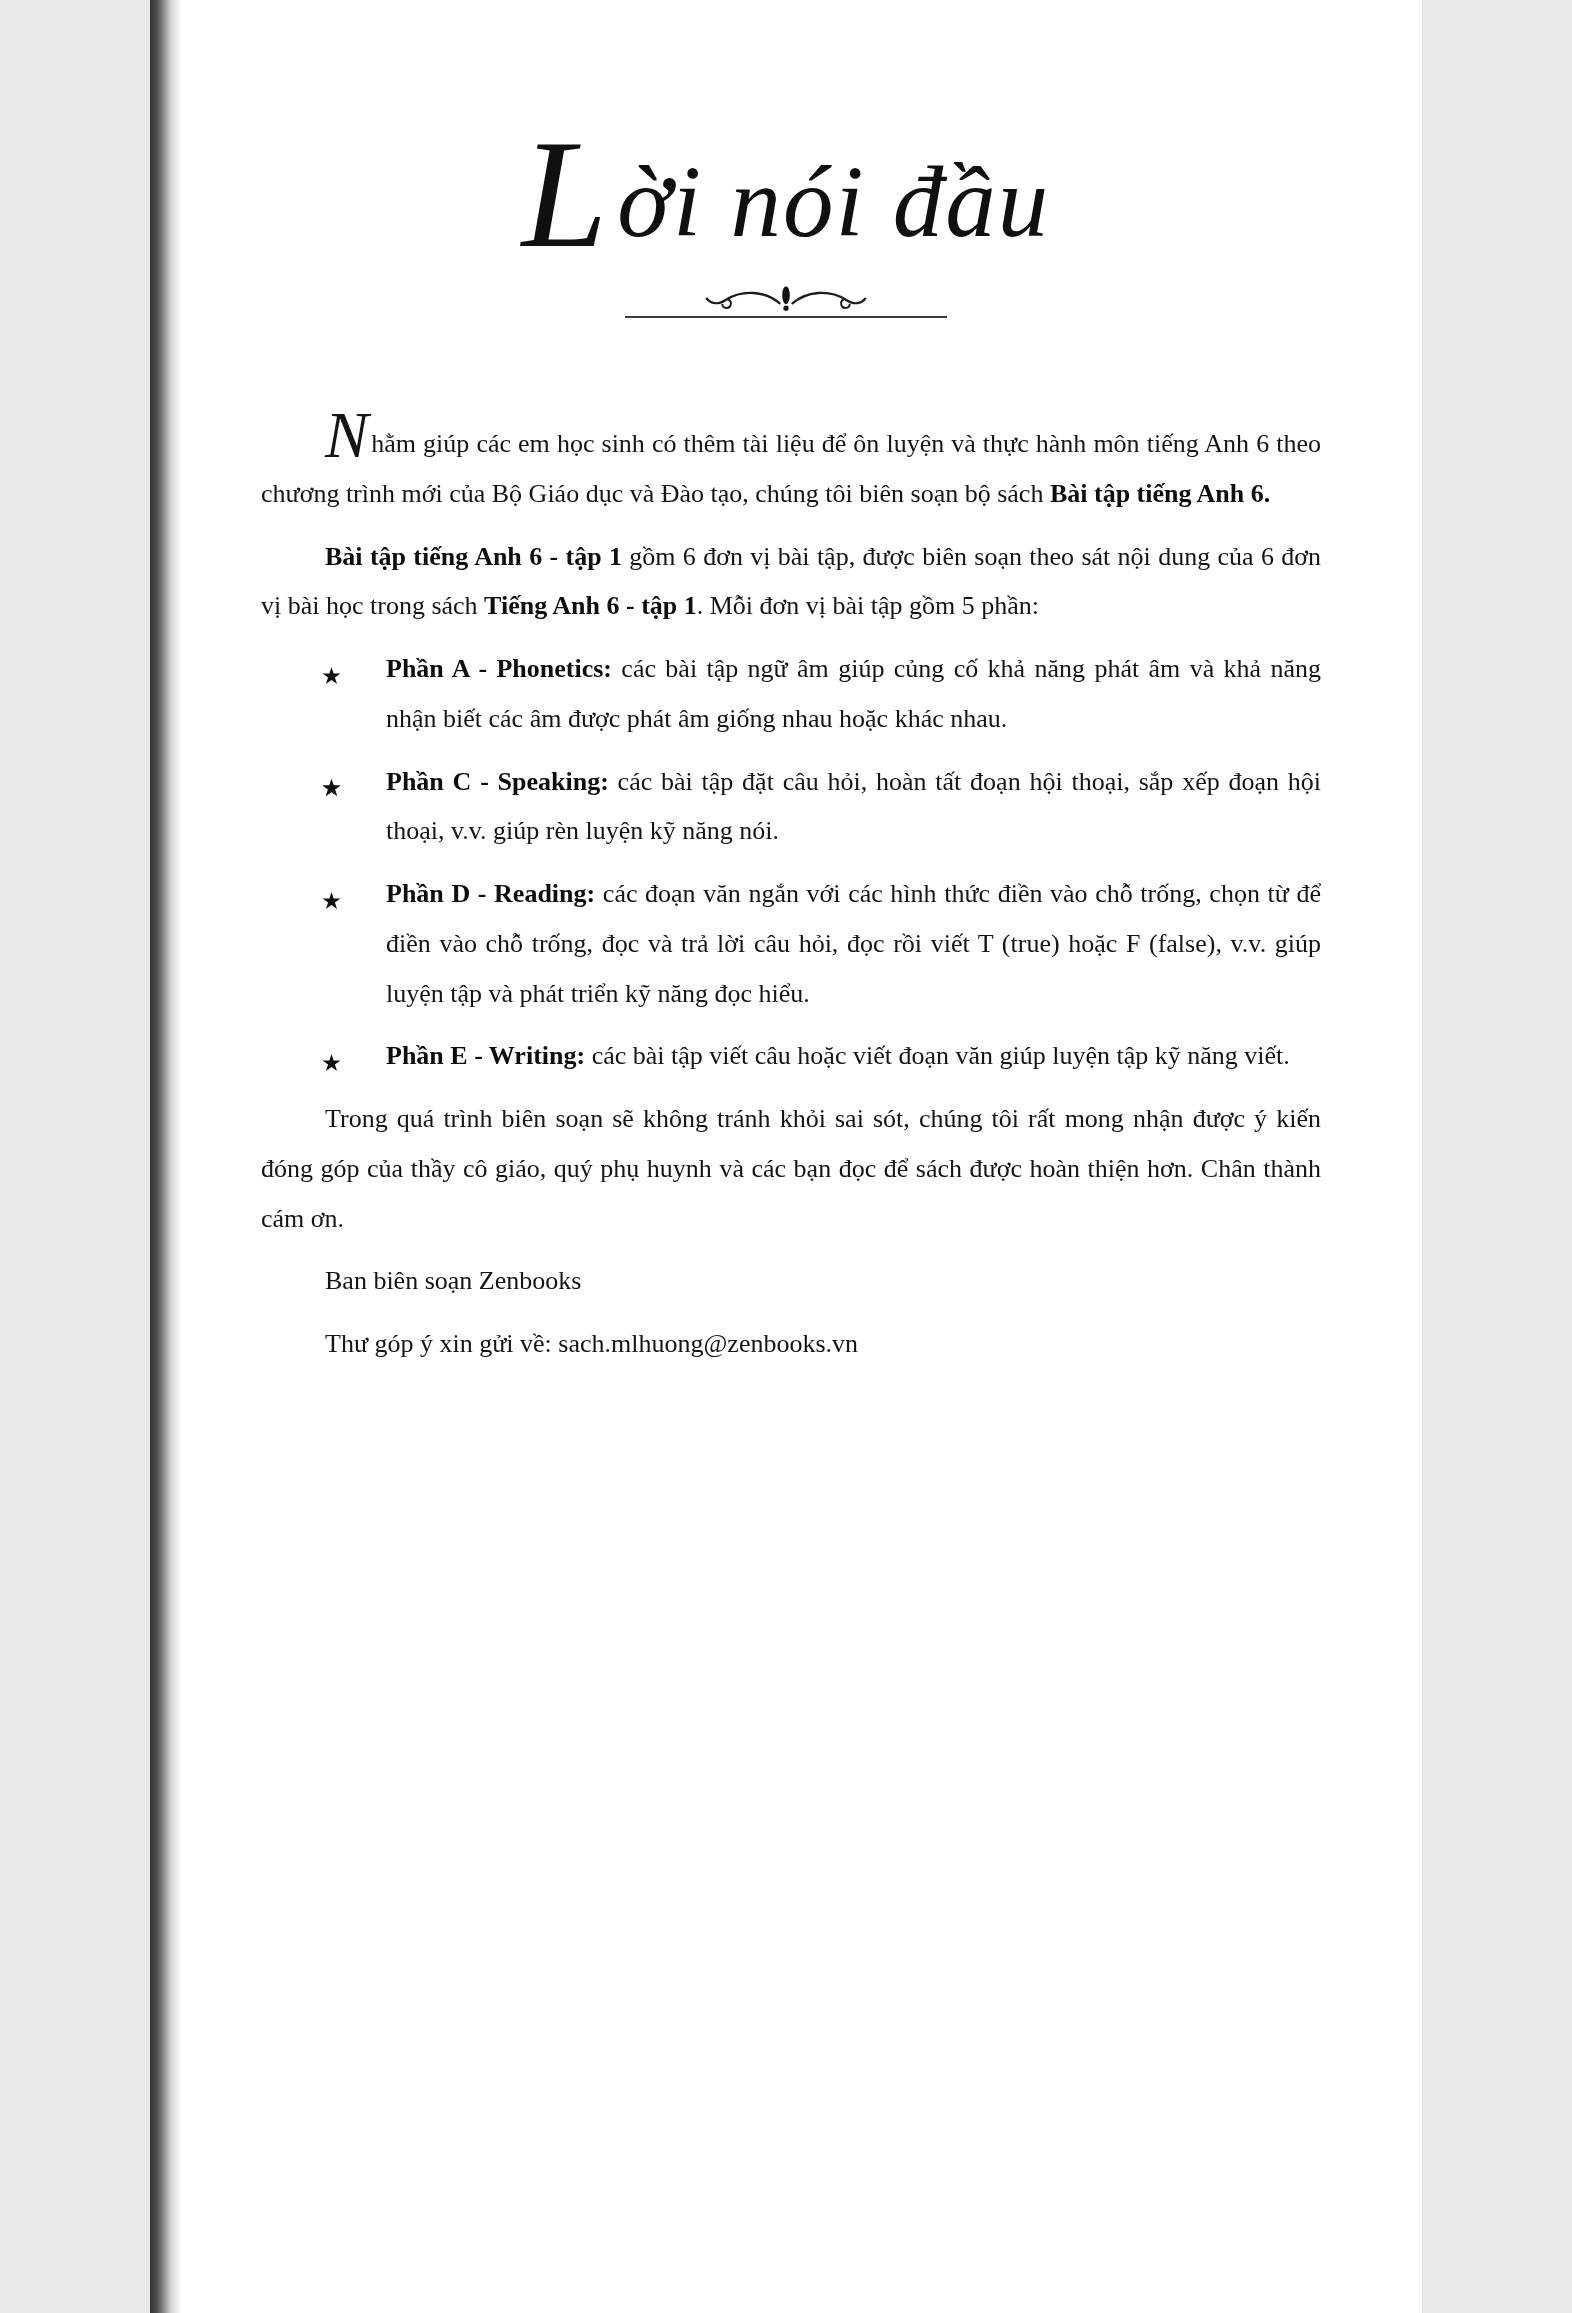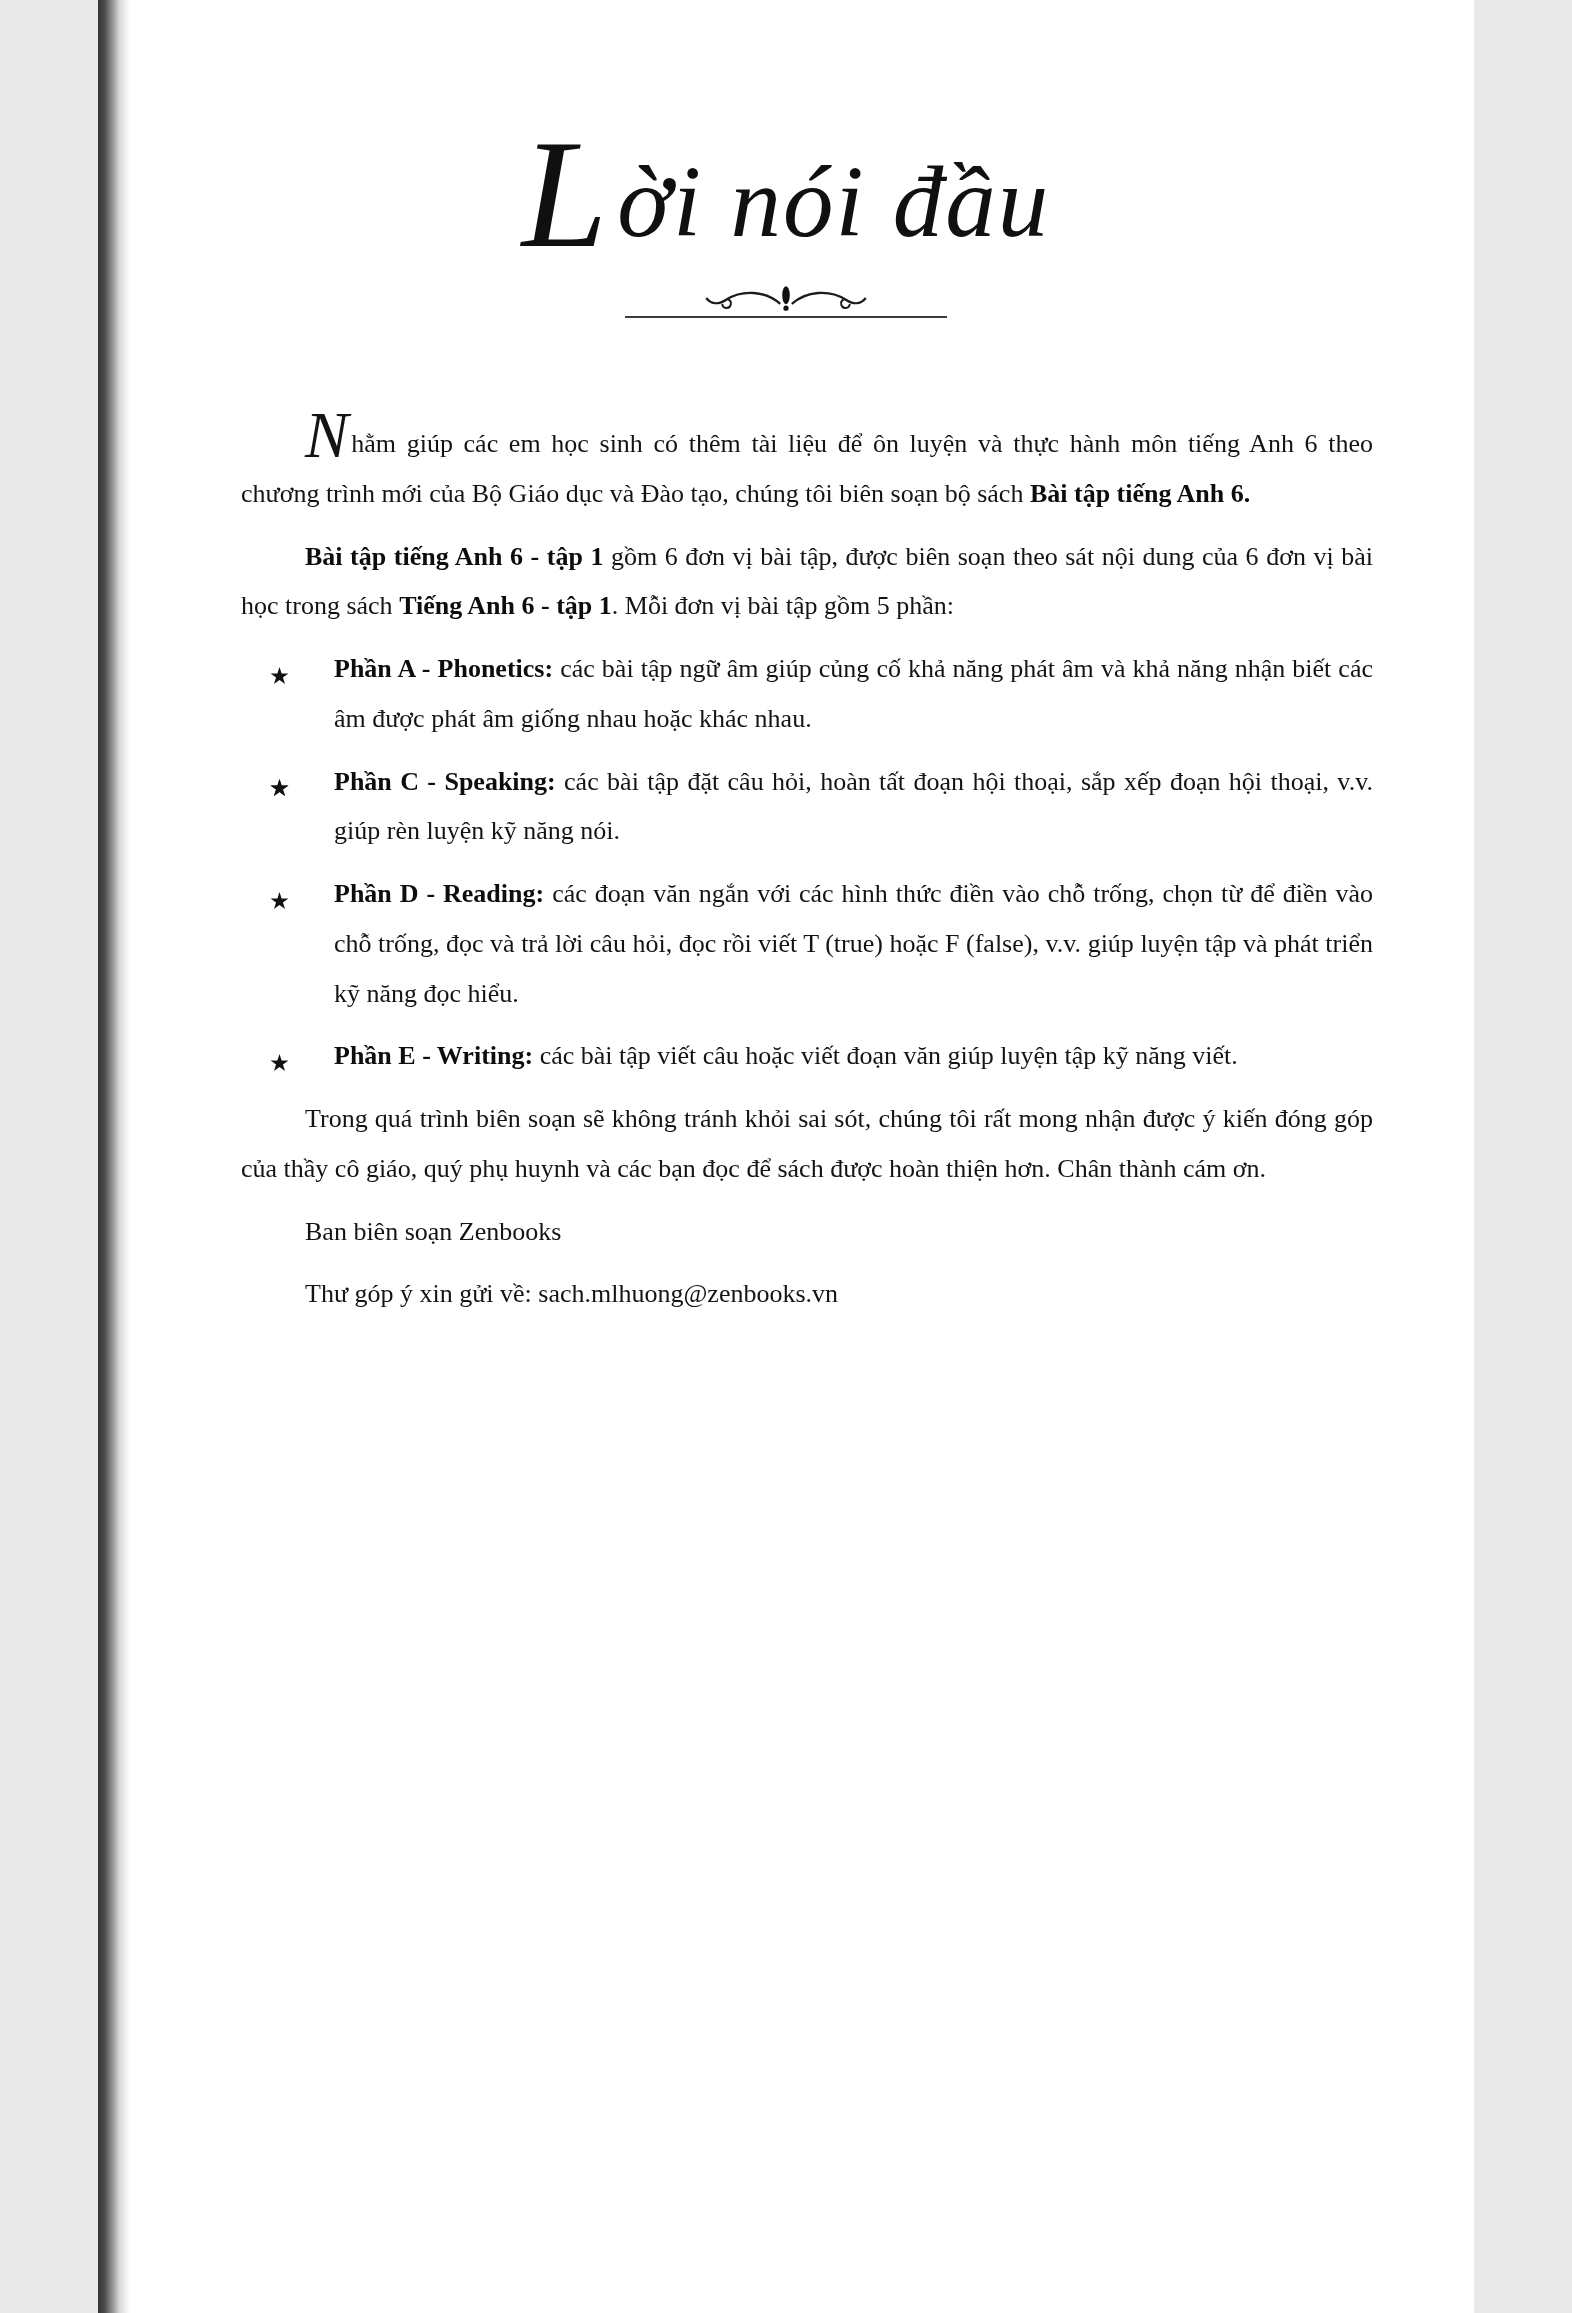--- a/index.html
+++ b/index.html
@@ -1,19 +1,19 @@
 <!DOCTYPE html>
 <html><head>
 <meta charset="utf-8">
 <style>
   * { margin:0; padding:0; box-sizing:border-box; }
   html, body { background:#e9e9e9; }
   .page{
     position:relative;
-    width:1376px; height:2313px;
+    width:1272px; height:2313px;
     margin:0 auto;
     background:#ffffff;
     font-family:"Liberation Serif","DejaVu Serif",serif;
     color:#141414;
     overflow:hidden;
   }
   .scan-edge{
     position:absolute; left:0; top:0; bottom:0; width:33px;
     background:linear-gradient(90deg,#343434 0px,#4d4d4d 6.8px,#8d8d8d 13.7px,#d8d8d8 21.5px,rgba(255,255,255,0) 32px);
   }
@@ -34,21 +34,21 @@
   }
   .divider{ width:322px; margin:25px auto 0; text-align:center; }
   .divider svg{ display:block; margin:0 auto; }
   .divider-line{ height:2px; background:#3c3c3c; margin-top:2px; }
   .blocks{
     margin:101px 101px 0 111px;
     font-size:26px;
     line-height:1.92;
     text-align:justify;
   }
-  p.para{ margin-bottom:12.7px; text-indent:64px;margin-left:32px; }
+  p.para{ margin-bottom:12.7px; text-indent:64px; }
   b{ font-weight:700; color:#0d0d0d; }
   .drop-initial{
     font-style:italic;
     font-size:2.5em;
     line-height:0;
     position:relative;
     top:4.9px;
     margin-right:2.9px;
   }
   .bullet{

